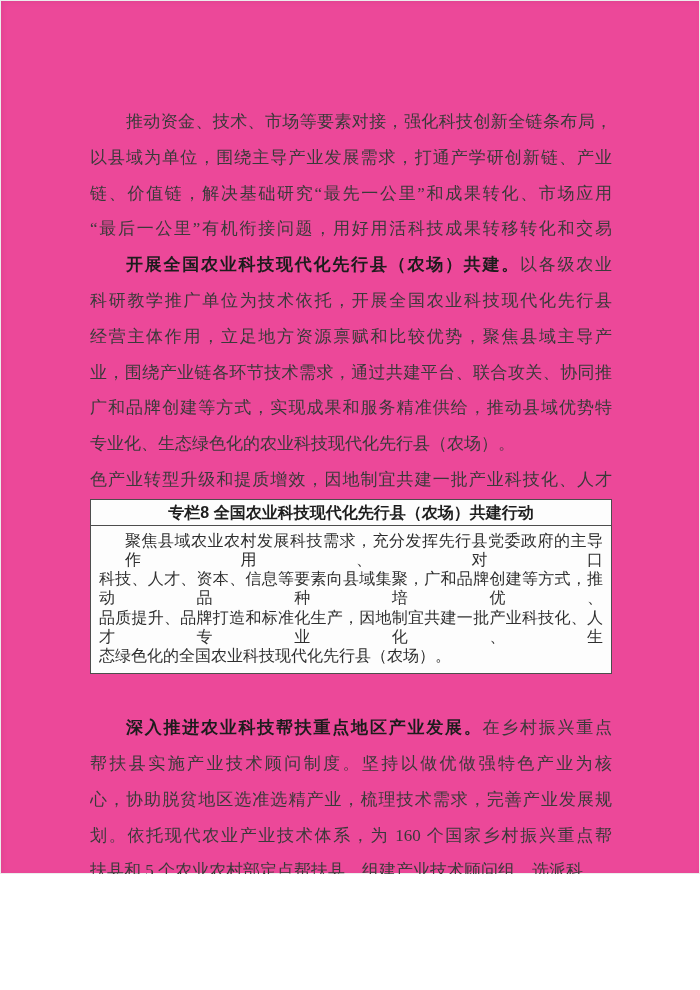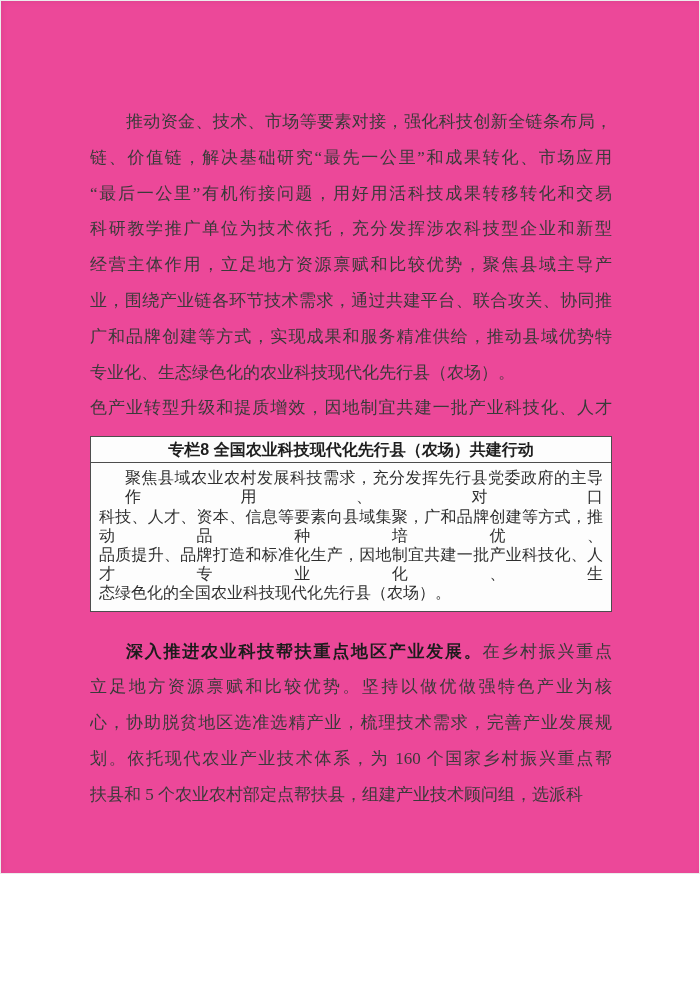--- a/index.html
+++ b/index.html
@@ -29,21 +29,21 @@
     overflow: hidden;
   }
   .para .line.indent { padding-left: 36px; }
   .para .line.last { text-align-last: left; }
   .lead {
     font-family: "Liberation Sans", "DejaVu Sans", sans-serif;
     font-weight: 700;
     color: #1c1c1c;
   }
   .callout-box {
-    margin-top: 10px;
+    margin-top: 1px;
     border: 1.4px solid #4d4d4d;
     background: #fdfdfd;
   }
   .box-title {
     font-family: "Liberation Sans", "DejaVu Sans", sans-serif;
     font-weight: 700;
     font-size: 16px;
     color: #1e1e1e;
     text-align: center;
     line-height: 25px;
@@ -54,64 +54,66 @@
   .box-body .line {
     font-size: 16px;
     line-height: 19.2px;
     color: #2f2f2f;
     text-align: justify;
     text-align-last: justify;
     overflow: hidden;
   }
   .box-body .line.indent { padding-left: 26px; }
   .box-body .line.last { text-align-last: left; }
-  .para-after-box { margin-top: 22px; }
+  .para-after-box { margin-top: 36px; }
   .footer {
     position: absolute;
     left: 109px;
     top: 884px;
     font-size: 17px;
     color: #2c2c2c;
     letter-spacing: 2px;
   }
 </style>
 </head>
 <body>
 
 <div class="page">
   <div class="content">
 
     <div class="para">
         <div class="line indent">推动资金、技术、市场等要素对接，强化科技创新全链条布局，</div>
+        <div class="line">以县域为单位，围绕主导产业发展需求，打通产学研创新链、产业</div>
         <div class="line">链、价值链，解决基础研究“最先一公里”和成果转化、市场应用</div>
         <div class="line">“最后一公里”有机衔接问题，用好用活科技成果转移转化和交易</div>
       </div>
 
     <div class="para">
-        <div class="line">科研教学推广单位为技术依托，充分发挥涉农科技型企业和新型</div>
+        <div class="line indent"><span class="lead">开展全国农业科技现代化先行县（农场）共建。</span>以各级农业</div>
+        <div class="line">科研教学推广单位为技术依托，开展全国农业科技现代化先行县</div>
         <div class="line">经营主体作用，立足地方资源禀赋和比较优势，聚焦县域主导产</div>
         <div class="line">业，围绕产业链各环节技术需求，通过共建平台、联合攻关、协同推</div>
         <div class="line">广和品牌创建等方式，实现成果和服务精准供给，推动县域优势特</div>
         <div class="line last">专业化、生态绿色化的农业科技现代化先行县（农场）。</div>
         <div class="line">色产业转型升级和提质增效，因地制宜共建一批产业科技化、人才</div>
       </div>
 
     <div class="callout-box">
       <div class="box-title">专栏8 全国农业科技现代化先行县（农场）共建行动</div>
       <div class="box-body">
           <div class="line indent">聚焦县域农业农村发展科技需求，充分发挥先行县党委政府的主导作用、对口</div>
           <div class="line">科技、人才、资本、信息等要素向县域集聚，广和品牌创建等方式，推动品种培优、</div>
           <div class="line">品质提升、品牌打造和标准化生产，因地制宜共建一批产业科技化、人才专业化、生</div>
           <div class="line last">态绿色化的全国农业科技现代化先行县（农场）。</div>
         </div>
     </div>
 
     <div class="para para-after-box">
         <div class="line indent"><span class="lead">深入推进农业科技帮扶重点地区产业发展。</span>在乡村振兴重点</div>
-        <div class="line">立足地方资源禀赋和比较优势。坚持以做优做强特色产业为核</div>
+        <div class="line">帮扶县实施产业技术顾问制度。坚持以做优做强特色产业为核</div>
         <div class="line">心，协助脱贫地区选准选精产业，梳理技术需求，完善产业发展规</div>
         <div class="line">划。依托现代农业产业技术体系，为 160 个国家乡村振兴重点帮</div>
         <div class="line last">扶县和 5 个农业农村部定点帮扶县，组建产业技术顾问组，选派科</div>
       </div>
 
   </div>
 
   <div class="footer">— 40 —</div>
 </div>
 

